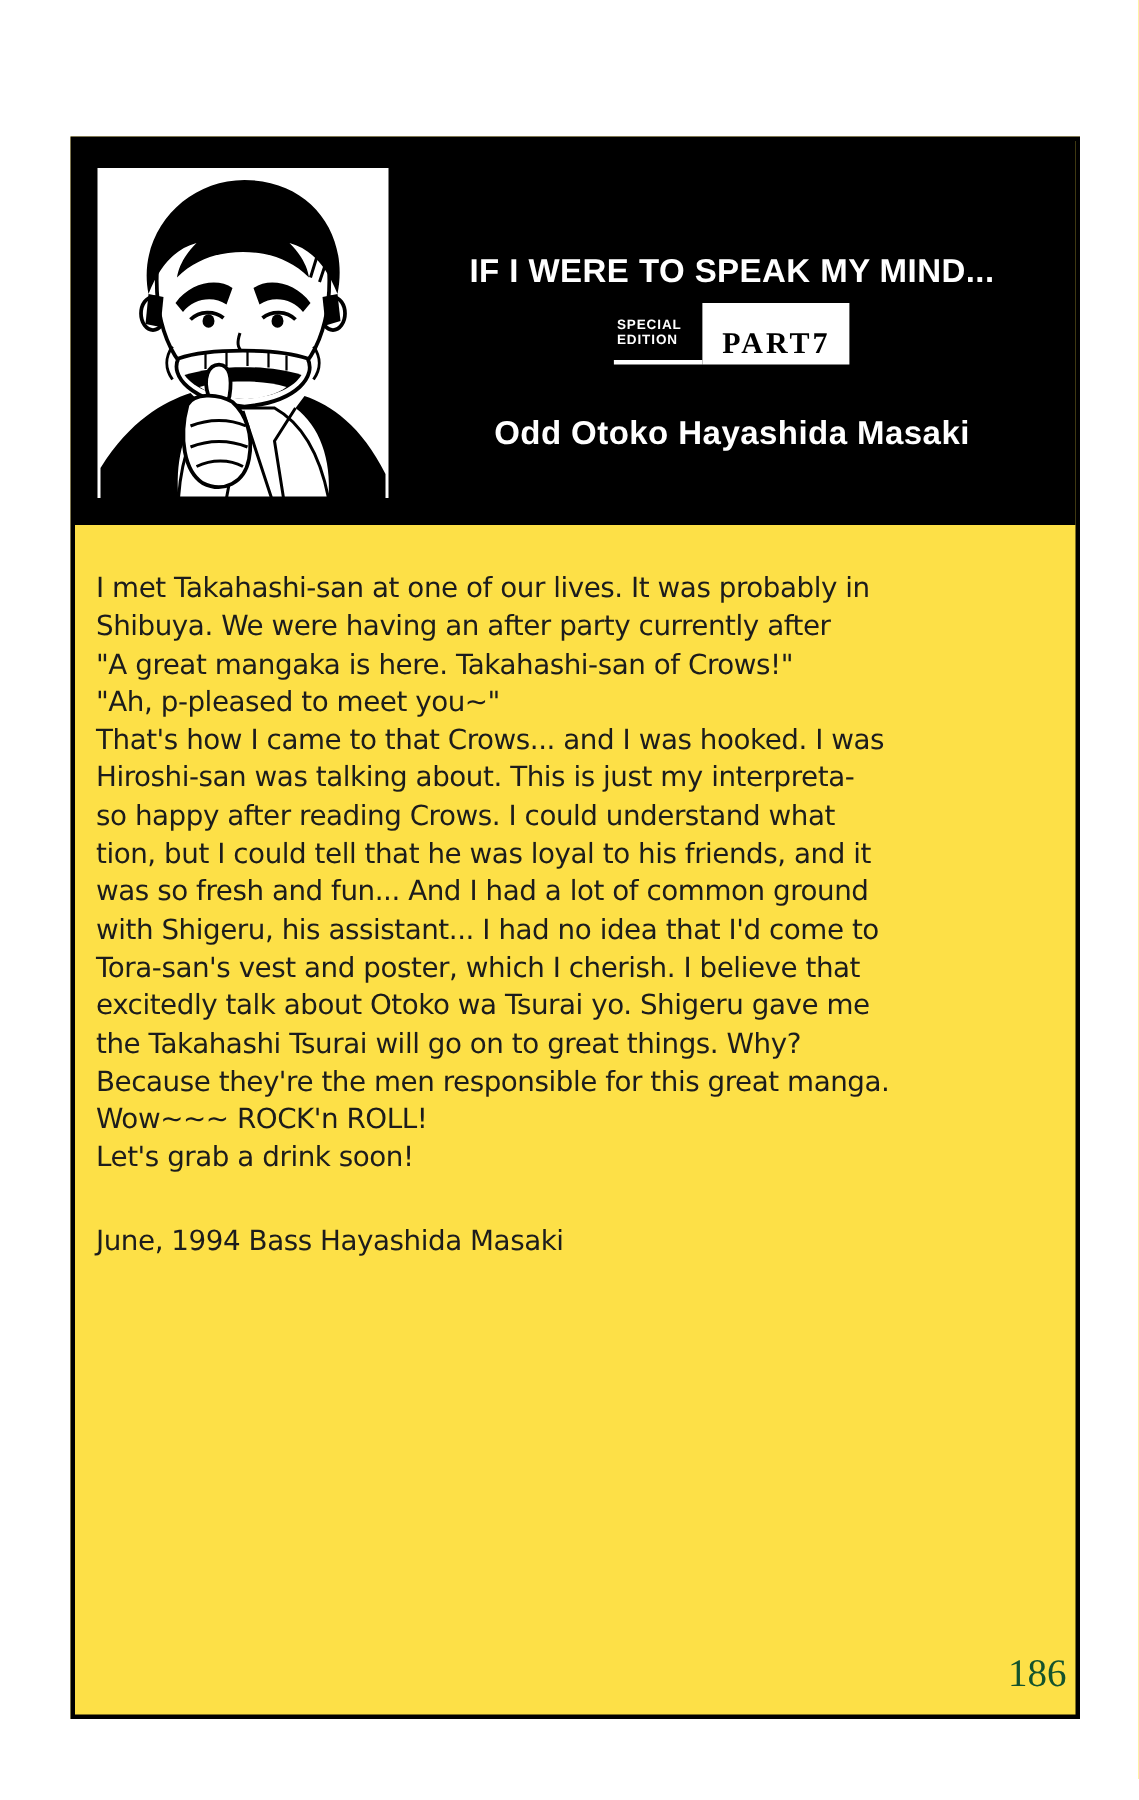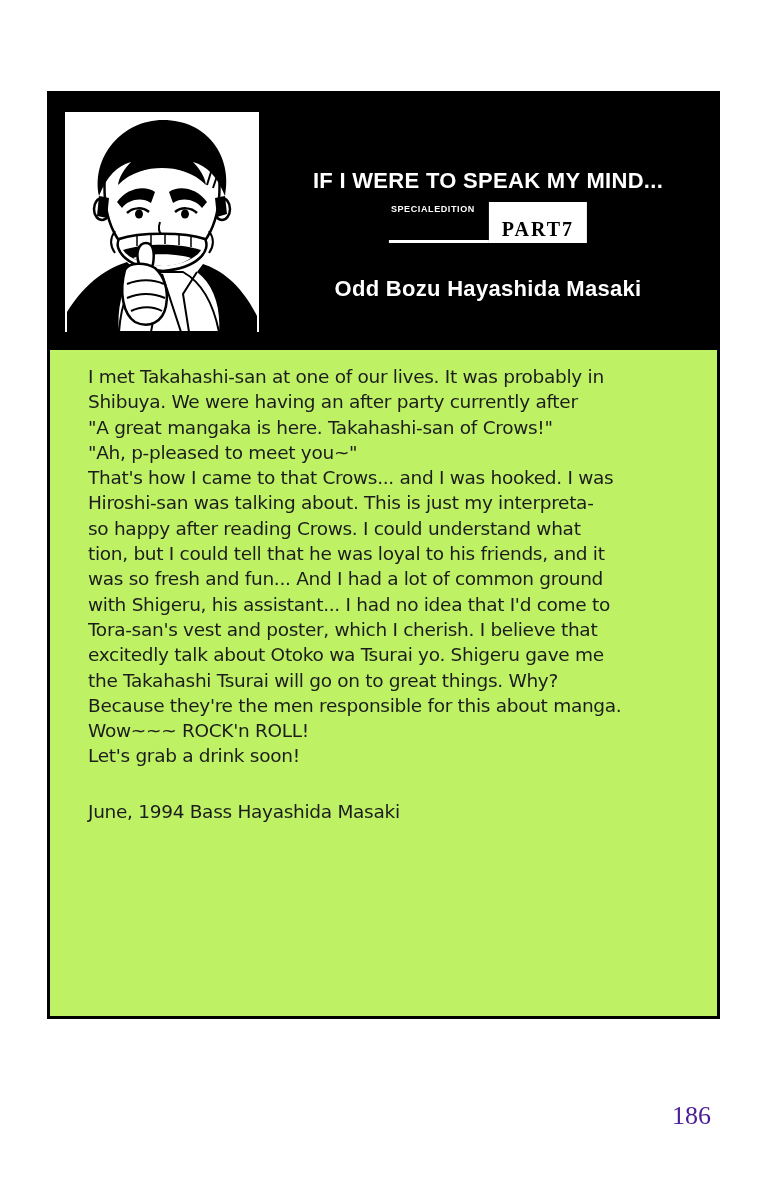--- a/index.html
+++ b/index.html
@@ -6,24 +6,24 @@
   body {
     width:759px; height:1200px;
     background:#ffffff;
     position:relative;
     font-family:"Liberation Sans", sans-serif;
     overflow:hidden;
   }
   .sheet {
     position:absolute;
     left:47px; top:91px;
-    width:673px; height:928px;
+    width:673px; height:1055px;
     border:3px solid #000;
     box-sizing:border-box;
-    background:#bef264;
+    background:#fde047;
   }
   
   .banner {
     position:relative;
     width:100%; height:256px;
     background:#000;
   }
   .portrait-frame {
     position:absolute;
     left:15px; top:18px;
@@ -43,21 +43,21 @@
     font-size:22px; font-weight:bold;
     letter-spacing:0.3px;
     white-space:nowrap;
   }
   .special-row {
     position:absolute; top:108px; left:50%;
     transform:translateX(-50%);
     display:flex; align-items:stretch;
   }
   .special-label {
-    display:flex; flex-direction:row; justify-content:center;
+    display:flex; flex-direction:column; justify-content:center;
     border-bottom:3px solid #fff;
     padding:2px 14px 3px 2px;
     color:#fff;
     font-size:9px; font-weight:bold;
     line-height:10px; letter-spacing:0.6px;
   }
   .part-box {
     background:#fff; color:#000;
     font-family:"Liberation Serif", serif;
     font-weight:bold; font-size:20px;
@@ -69,40 +69,39 @@
     position:absolute; top:182px;
     width:100%; text-align:center;
     color:#fff;
     font-size:22px; font-weight:bold;
     letter-spacing:0.3px;
     white-space:nowrap;
   }
   
   .essay {
     position:relative;
-    padding:14px 12px 0 14px;
+    padding:30px 12px 0 14px;
     overflow:hidden;
-    margin-left:24px;
   }
   .essay-line, .signature {
     font-family:"DejaVu Sans", sans-serif;
     color:#1c1c1c;
     font-size:18.5px;
     line-height:25.3px;
     letter-spacing:-0.3px;
     white-space:pre;
   }
   .signature { margin-top:30px; }
   
   .page-number {
     position:absolute;
     top:1101px; right:48px;
     font-family:"Liberation Serif", serif;
     font-size:26px;
-    color:#4c1d95;
+    color:#14532d;
   }
 </style>
 </head>
 <body>
 
 <div class="sheet">
 
   <div class="banner">
 
     <div class="portrait-frame">
@@ -151,40 +150,40 @@
       <div class="banner-title">IF I WERE TO SPEAK MY MIND...</div>
 
       <div class="special-row">
         <div class="special-label">
           <span>SPECIAL</span>
           <span>EDITION</span>
         </div>
         <div class="part-box">PART7</div>
       </div>
 
-      <div class="banner-author">Odd Bozu Hayashida Masaki</div>
+      <div class="banner-author">Odd Otoko Hayashida Masaki</div>
     </div>
   </div>
 
   <div class="essay">
     <div>
         <div class="essay-line">I met Takahashi-san at one of our lives. It was probably in</div>
         <div class="essay-line">Shibuya. We were having an after party currently after</div>
         <div class="essay-line">"A great mangaka is here. Takahashi-san of Crows!"</div>
         <div class="essay-line">"Ah, p-pleased to meet you~"</div>
         <div class="essay-line">That's how I came to that Crows... and I was hooked. I was</div>
         <div class="essay-line">Hiroshi-san was talking about. This is just my interpreta-</div>
         <div class="essay-line">so happy after reading Crows. I could understand what</div>
         <div class="essay-line">tion, but I could tell that he was loyal to his friends, and it</div>
         <div class="essay-line">was so fresh and fun... And I had a lot of common ground</div>
         <div class="essay-line">with Shigeru, his assistant... I had no idea that I'd come to</div>
         <div class="essay-line">Tora-san's vest and poster, which I cherish. I believe that</div>
         <div class="essay-line">excitedly talk about Otoko wa Tsurai yo. Shigeru gave me</div>
         <div class="essay-line">the Takahashi Tsurai will go on to great things. Why?</div>
-        <div class="essay-line">Because they're the men responsible for this about manga.</div>
+        <div class="essay-line">Because they're the men responsible for this great manga.</div>
         <div class="essay-line">Wow~~~ ROCK'n ROLL!</div>
         <div class="essay-line">Let's grab a drink soon!</div>
       </div>
     <div class="signature">June, 1994 Bass Hayashida Masaki</div>
   </div>
 
 </div>
 
 <div class="page-number">186</div>
 

